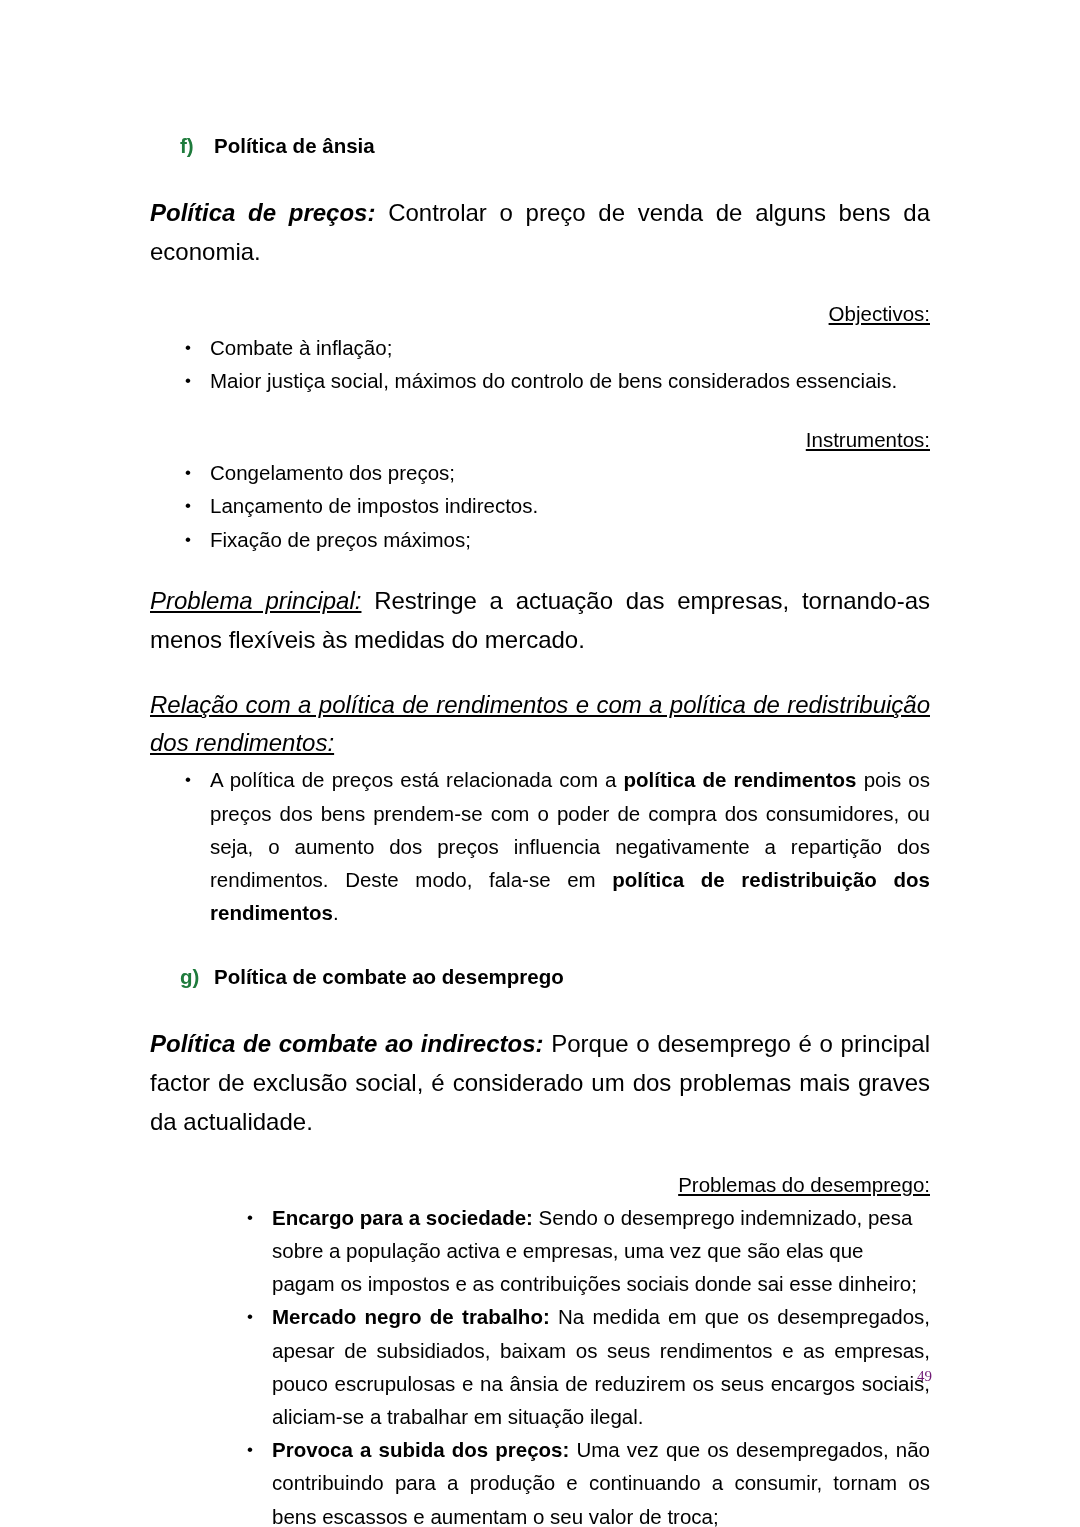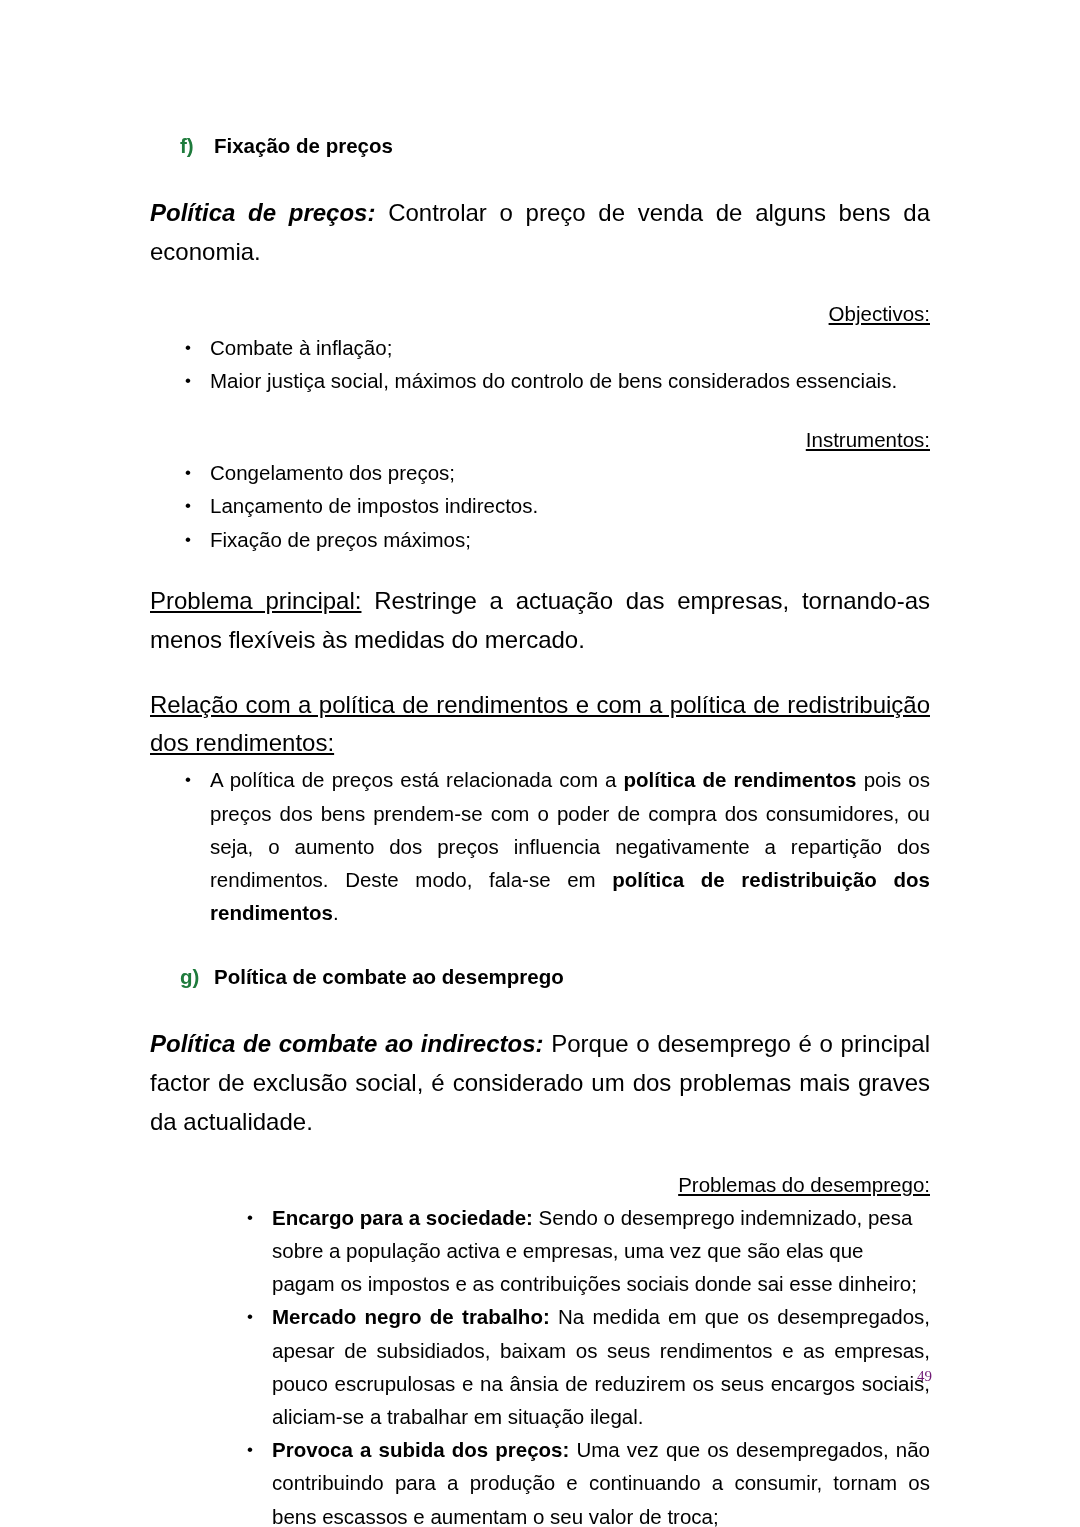--- a/index.html
+++ b/index.html
@@ -48,21 +48,21 @@
   
   p.para {
     margin: 0;
     font-size: 24px;
     line-height: 1.62;
     text-align: justify;
   }
 
   .bi { font-weight: bold; font-style: italic; }
   .b  { font-weight: bold; }
-  .u  { text-decoration: underline; }
+  .u  { text-decoration: underline; font-style: italic; }
 
   
   .label-line {
     margin: 0;
     font-size: 20.5px;
     line-height: 1.62;
     text-decoration: underline;
     text-align: right;
   }
 
@@ -109,21 +109,21 @@
   }
 </style>
 </head>
 <body>
 
 <div class="page">
   <div class="content">
 
     <div class="alpha-heading">
       <span class="marker">f)</span>
-      <span class="htext">Fixação de preços</span>
+      <span class="htext">Política de ânsia</span>
     </div>
 
     <div class="blk-gap-lg"></div>
 
     <p class="para"><span class="bi">Política de preços:</span><span> Controlar o preço de venda de alguns bens da economia.</span></p>
 
     <div class="blk-gap-md"></div>
 
     <p class="label-line">Objectivos:</p>
 

